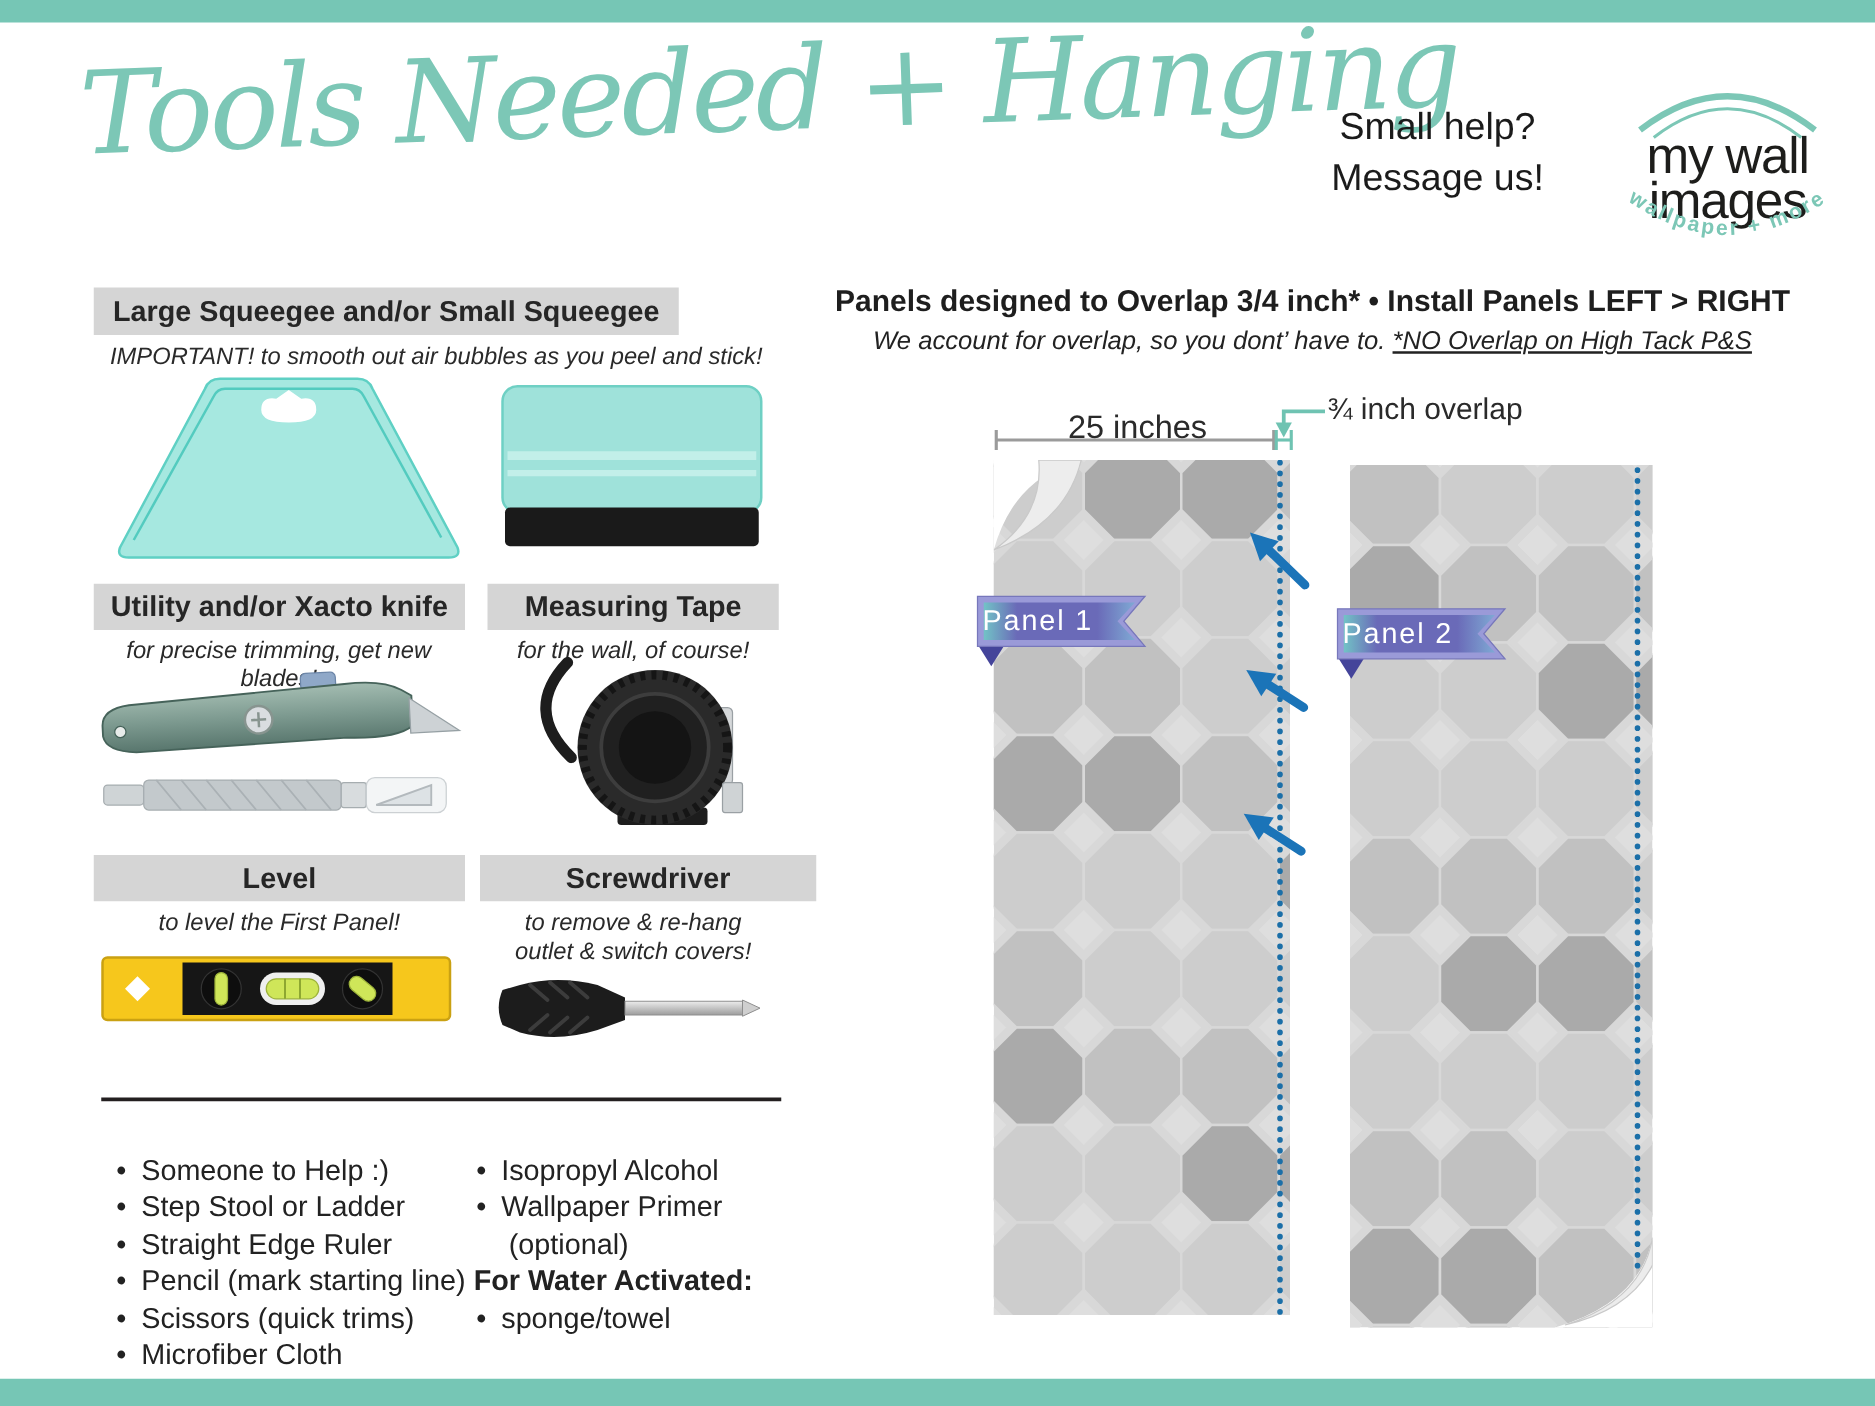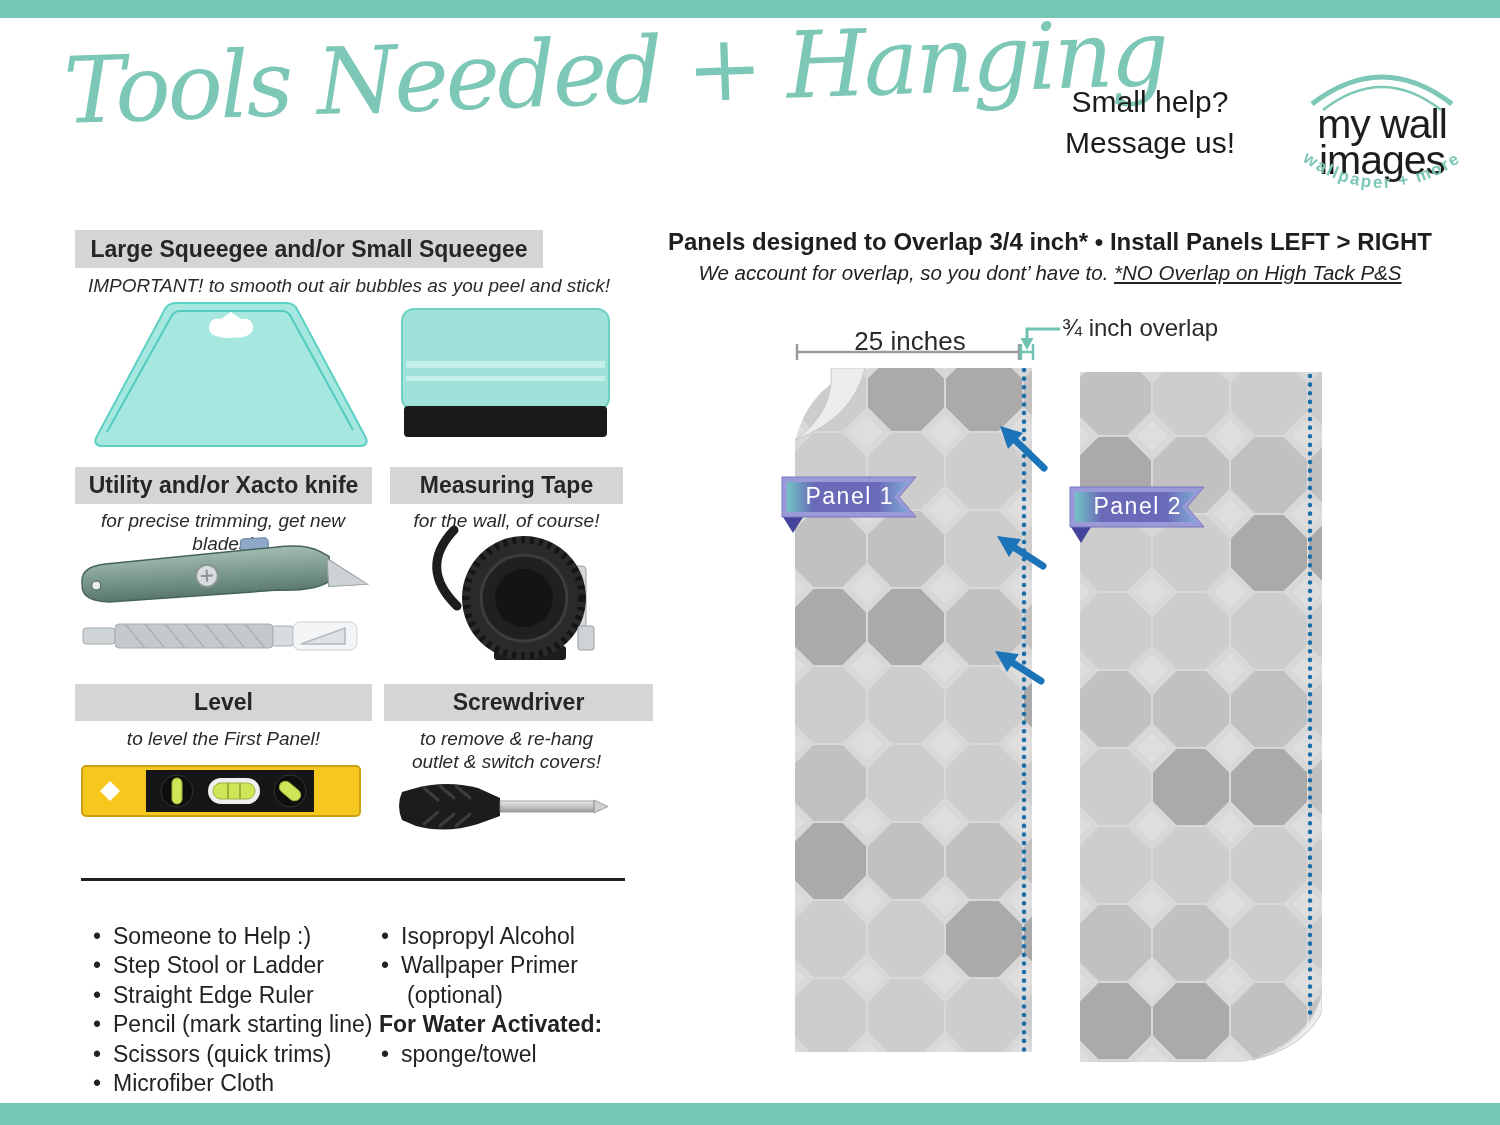--- a/index.html
+++ b/index.html
@@ -20,21 +20,21 @@
   ul.tool-list{list-style:none;margin:16px;padding:0;font-size:23px;line-height:1.28;color:#222;}
   ul.tool-list li{padding-left:22px;position:relative;}
   ul.tool-list li.bullet::before{content:"•";position:absolute;left:2px;}
   ul.tool-list li.no-bullet{padding-left:28px;}
   ul.tool-list li.subhead{font-weight:bold;padding-left:0;}
   #panel-headline{left:655px;top:228px;width:790px;text-align:center;font-weight:bold;font-size:24px;color:#1e1e1e;}
   #panel-subline{left:655px;top:261px;width:790px;text-align:center;font-style:italic;font-size:20.5px;color:#222;}
   #panel-subline .ul{text-decoration:underline;}
   #width-label{left:820px;top:326px;width:180px;text-align:center;font-size:26px;color:#2a2a2a;}
   #overlap-label{left:1062px;top:314px;font-size:24px;color:#2a2a2a;}
-  .ribbon-label{color:#fff;font-size:23px;letter-spacing:1.5px;text-align:right;font-weight:normal;}
+  .ribbon-label{color:#fff;font-size:23px;letter-spacing:1.5px;text-align:left;font-weight:normal;}
   svg{display:block;}
   .panel-svg{position:absolute;}
 </style>
 </head>
 <body>
 
 <div id="canvas">
 
   <div class="abs teal-bar" style="top:0;height:18px;"></div>
   <div class="abs teal-bar" style="top:1103px;height:22px;"></div>

